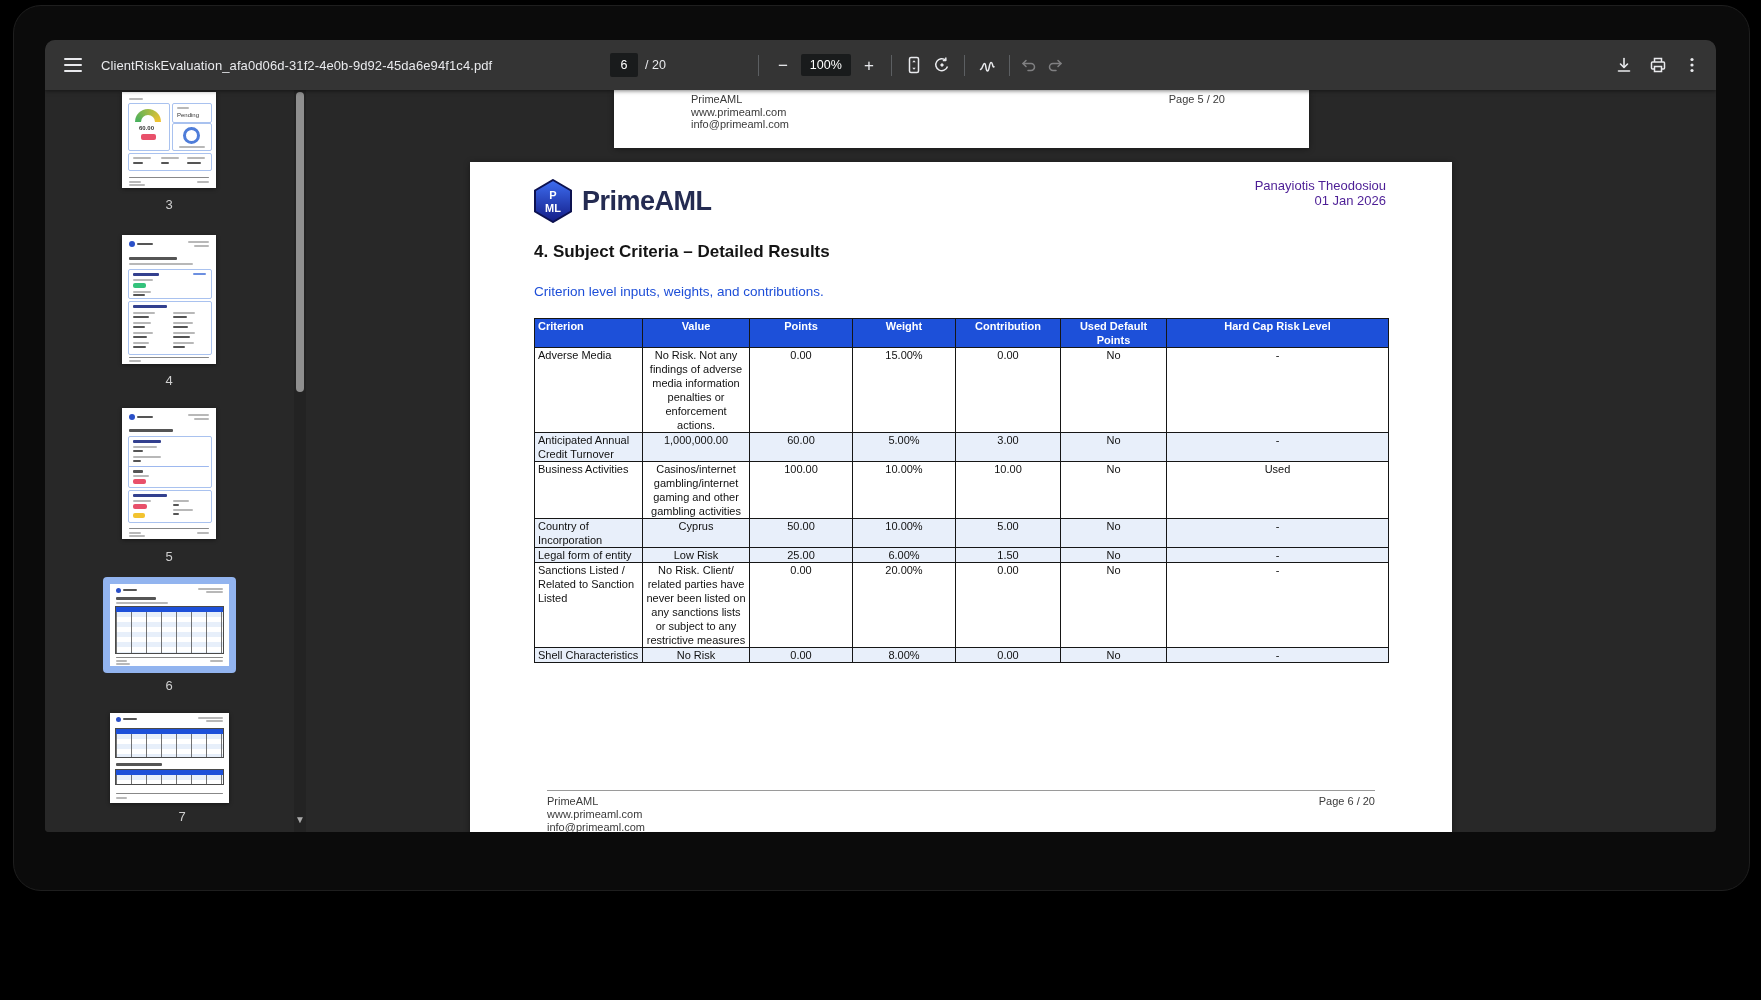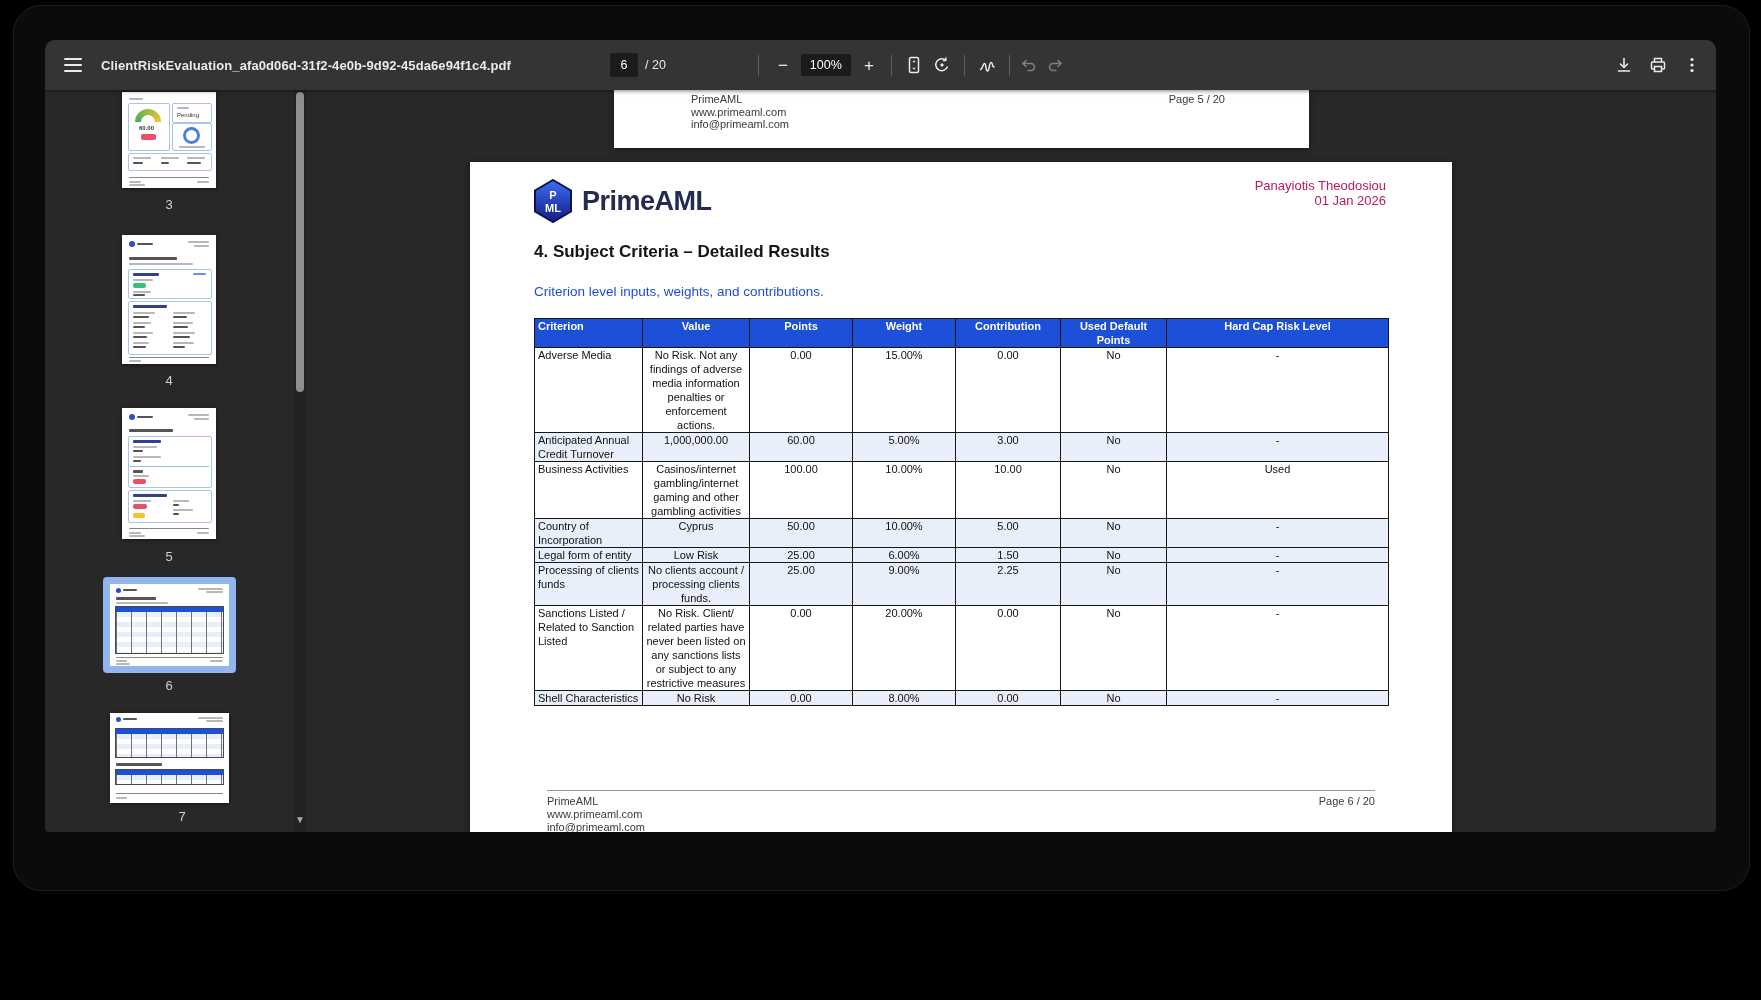--- a/index.html
+++ b/index.html
@@ -9,21 +9,21 @@
   
   .window{position:absolute;left:45px;top:40px;width:1671px;height:792px;border-radius:10px 10px 4px 4px;
     overflow:hidden;background:#282828;}
   
   .toolbar{position:absolute;left:0;top:0;width:100%;height:50px;background:#343434;
     box-shadow:0 1px 4px rgba(0,0,0,.5);z-index:5;}
   .tb-left{position:absolute;left:0;top:0;height:50px;display:flex;align-items:center;}
   .menu-btn{width:40px;height:40px;margin-left:8px;display:flex;align-items:center;justify-content:center;
     background:none;border:none;cursor:pointer;border-radius:50%;}
   .menu-btn svg{display:block;}
-  .doc-title{color:#e9eaed;font-size:13px;font-weight:700;margin-left:8px;letter-spacing:.1px;}
+  .doc-title{color:#e9eaed;font-size:13px;font-weight:400;margin-left:8px;letter-spacing:.1px;}
   .tb-center{position:absolute;left:565px;top:0;height:50px;display:flex;align-items:center;color:#e9eaed;}
   .page-input{width:24px;height:22px;background:#191b1c;border:none;border-radius:2px;color:#fff;
     text-align:center;font-size:12.5px;font-family:"Liberation Sans",sans-serif;}
   .page-total{font-size:12.5px;margin-left:7px;color:#e9eaed;}
   .tb-sep{width:1px;height:21px;background:#5c5f62;}
   .tbtn{background:none;border:none;cursor:pointer;color:#e9eaed;display:flex;align-items:center;
     justify-content:center;width:28px;height:28px;border-radius:50%;padding:0;}
   .tbtn svg{display:block;}
   .tbtn.disabled{opacity:.42;}
   .zoom-box{background:#191b1c;border-radius:2px;color:#fff;font-size:12.5px;padding:4px 9px;}
@@ -56,21 +56,21 @@
   
   .viewer{position:absolute;left:265px;top:50px;width:1406px;height:742px;overflow:hidden;}
   .page{position:absolute;background:#fff;box-shadow:0 1px 6px rgba(0,0,0,.4);}
   .page5{left:304px;top:0;width:695px;height:58px;}
   .p5-footer{position:absolute;left:77px;top:3px;font-size:11px;color:#3a3a3a;line-height:12.5px;}
   .p5-pagenum{position:absolute;right:84px;top:3px;font-size:11px;color:#3a3a3a;}
   .page6{left:160px;top:72px;width:982px;height:695px;}
   
   .brand-wrap{position:absolute;left:63px;top:17px;display:flex;align-items:center;gap:9px;}
   .brand-text{font-size:27px;font-weight:800;color:#242b52;letter-spacing:-.5px;}
-  .author-block{position:absolute;right:66px;top:17px;text-align:right;font-size:13px;color:#be185d;line-height:14.5px;}
+  .author-block{position:absolute;right:66px;top:17px;text-align:right;font-size:13px;color:#4c1d95;line-height:14.5px;}
   .h-heading{position:absolute;left:64px;top:80px;font-size:17px;font-weight:700;color:#141414;}
   .h-sub{position:absolute;left:64px;top:122px;font-size:13.5px;color:#1d4ed8;}
   .crit-table{position:absolute;left:64px;top:156px;border-collapse:collapse;table-layout:fixed;
     font-size:11px;line-height:14px;color:#111;}
   .crit-table th,.crit-table td{border:1px solid #161616;padding:0 3px;vertical-align:top;text-align:center;
     overflow:hidden;}
   .crit-table th{background:#1d50d9;color:#fff;font-weight:700;height:13px;}
   .crit-table th.c0,.crit-table td.c0{text-align:left;}
   .crit-table tr.alt td{background:#e8effa;}
   .p6-rule{position:absolute;left:77px;top:628px;width:828px;height:1px;background:#9a9a9a;}
@@ -416,29 +416,20 @@
             </tr>
             <tr class="alt">
               <td class="c0">Legal form of entity</td>
               <td class="c1">Low Risk</td>
               <td class="c2">25.00</td>
               <td class="c3">6.00%</td>
               <td class="c4">1.50</td>
               <td class="c5">No</td>
               <td class="c6">-</td>
             </tr>
-            <tr class="alt">
-              <td class="c0">Processing of clients funds</td>
-              <td class="c1">No clients account / processing clients funds.</td>
-              <td class="c2">25.00</td>
-              <td class="c3">9.00%</td>
-              <td class="c4">2.25</td>
-              <td class="c5">No</td>
-              <td class="c6">-</td>
-            </tr>
             <tr>
               <td class="c0">Sanctions Listed / Related to Sanction Listed</td>
               <td class="c1">No Risk. Client/ related parties have never been listed on any sanctions lists or subject to any restrictive measures</td>
               <td class="c2">0.00</td>
               <td class="c3">20.00%</td>
               <td class="c4">0.00</td>
               <td class="c5">No</td>
               <td class="c6">-</td>
             </tr>
             <tr class="alt">

